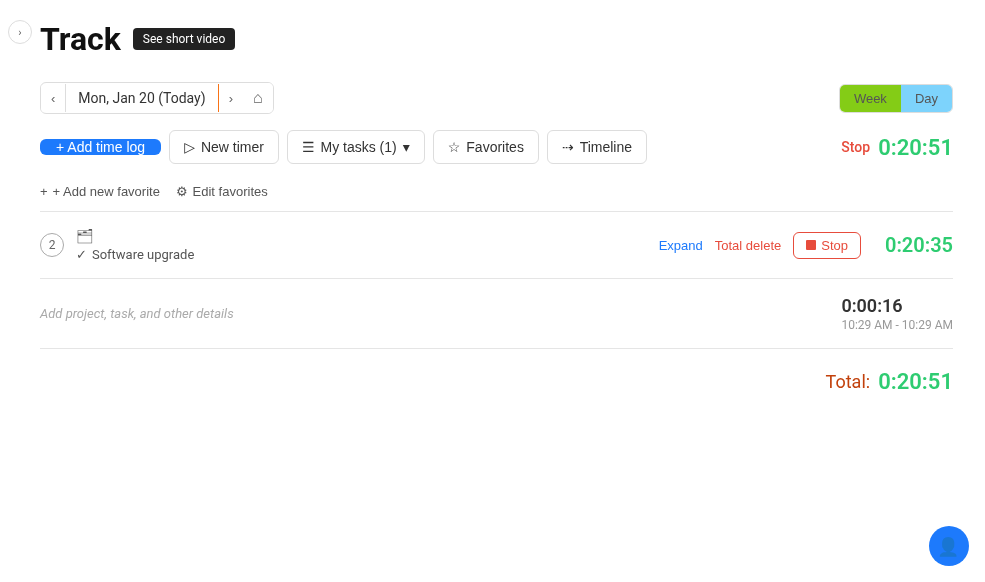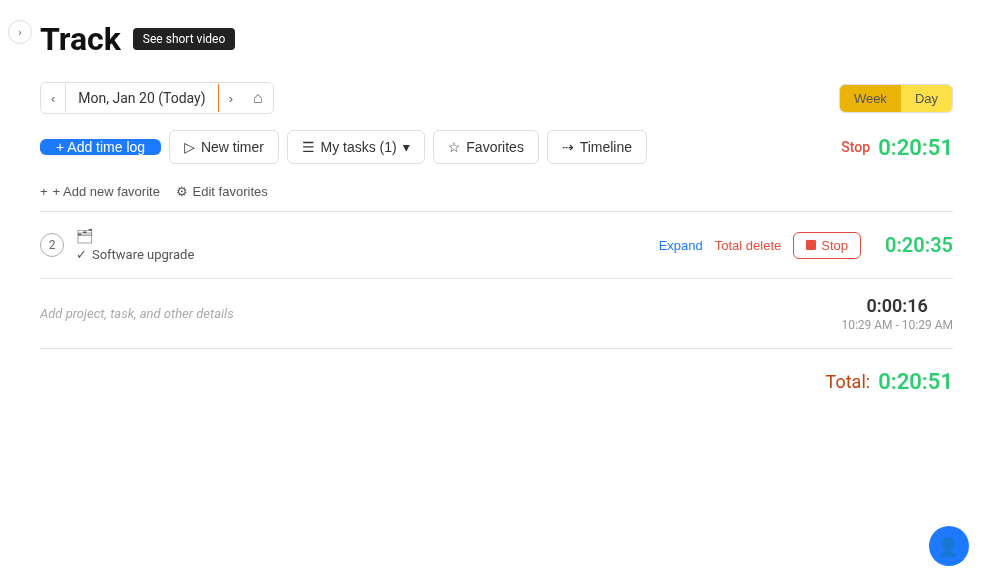--- a/index.html
+++ b/index.html
@@ -100,29 +100,29 @@
     .view-toggle {
       margin-left: auto;
       display: flex;
       border: 1px solid #ddd;
       border-radius: 6px;
       overflow: hidden;
     }
 
     .view-btn {
       border: none;
-      background: #eab308;
+      background: #84cc16;
       padding: 6px 14px;
       font-size: 13px;
       cursor: pointer;
       color: #555;
     }
 
     .view-btn.active {
-      background: #fde047;
+      background: #7dd3fc;
       font-weight: 500;
     }
 
     .actions-bar {
       display: flex;
       align-items: center;
       gap: 8px;
       margin-bottom: 16px;
     }
 
@@ -343,21 +343,21 @@
     }
 
     .add-details-text {
       font-size: 13px;
       color: #aaa;
       font-style: italic;
       flex: 1;
     }
 
     .single-entry-times {
-      text-align: center;
+      text-align: left;
     }
 
     .single-entry-duration {
       font-size: 18px;
       font-weight: 600;
       color: #333;
     }
 
     .single-entry-range {
       font-size: 12px;

